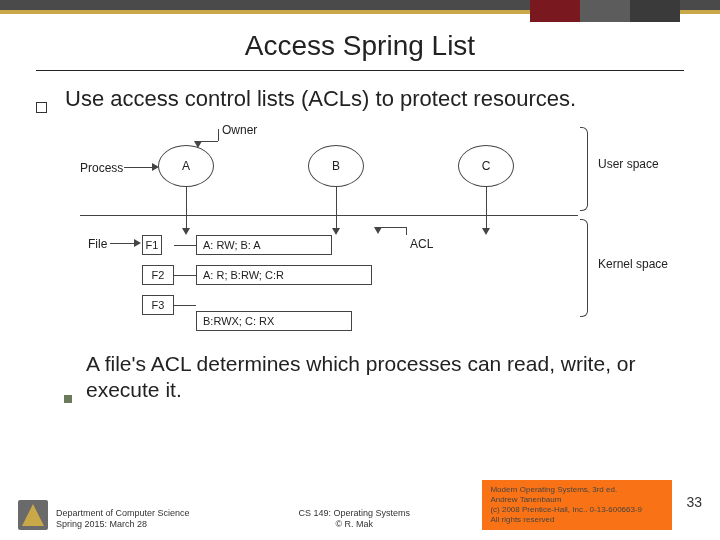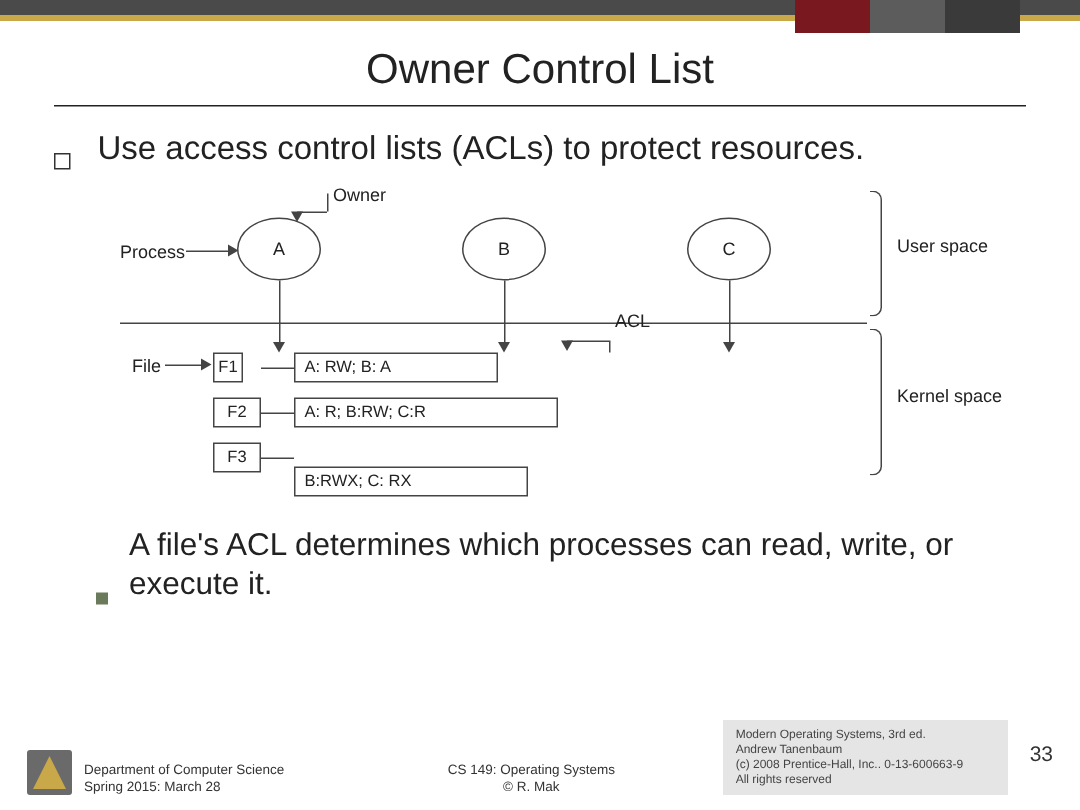--- a/index.html
+++ b/index.html
@@ -86,37 +86,37 @@
     background: #6a6a6a; border-radius: 2px; position: relative; flex-shrink: 0;
   }
   .logo::after {
     content: ""; position: absolute; inset: 4px;
     background: #c9a84a; clip-path: polygon(50% 0, 100% 100%, 0 100%);
   }
   .foot-col { line-height: 1.25; }
   .foot-left { width: 170px; }
   .foot-center { flex: 1; text-align: center; }
   .credit-box {
-    background: #e5e5e5; padding: 5px 8px; font-size: 8px; line-height: 1.25;
+    background: #f97316; padding: 5px 8px; font-size: 8px; line-height: 1.25;
     color: #444; width: 190px; margin-left: auto; margin-right: 10px;
   }
   .pagenum { font-size: 14px; color: #333; align-self: flex-end; margin-left: 4px; margin-bottom: 20px; }
 </style>
 </head>
 <body>
 
 <div class="topbar"></div>
 <div class="goldbar"></div>
 <div class="accent-top">
   <div class="seg s1"></div>
     <div class="seg s2"></div>
     <div class="seg s3"></div>
 </div>
 
-<h1 class="title">Owner Control List</h1>
+<h1 class="title">Access Spring List</h1>
 <hr class="title-rule">
 
 <div class="content">
 
   <div class="bullet-row">
     <span class="bullet-sq"></span>
     <div class="lvl1">Use access control lists (ACLs) to protect resources.</div>
   </div>
 
   <div class="diagram">
@@ -145,21 +145,21 @@
 
     <div class="brace" style="left:500px;top:4px;height:84px"></div>
     <span class="brace-label" style="left:518px;top:34px">User space</span>
     <div class="brace" style="left:500px;top:96px;height:98px"></div>
     <span class="brace-label" style="left:518px;top:134px">Kernel space</span>
 
     <span class="d-label" style="left:8px;top:114px">File</span>
     <div class="d-line" style="left:30px;top:120px;width:26px;height:1px"></div>
     <div style="position:absolute;left:54px;top:116px;width:0;height:0;border-top:4px solid transparent;border-bottom:4px solid transparent;border-left:7px solid #444"></div>
 
-    <span class="d-label" style="left:330px;top:84px">ACL</span>
+    <span class="d-label" style="left:330px;top:114px">ACL</span>
     <div class="d-line" style="left:326px;top:104px;width:1px;height:8px"></div>
     <div class="d-line" style="left:298px;top:104px;width:28px;height:1px"></div>
     <div class="d-arrow" style="left:294px;top:104px"></div>
 
     <div class="d-box" style="left:62px;top:112px;width:20px;height:20px">F1</div>
     <div class="d-line" style="left:94px;top:122px;width:22px;height:1px"></div>
     <div class="d-box" style="left:116px;top:112px;width:136px;height:20px;justify-content:flex-start;padding-left:6px">A: RW;  B: A</div>
 
     <div class="d-box" style="left:62px;top:142px;width:32px;height:20px">F2</div>
     <div class="d-line" style="left:94px;top:152px;width:22px;height:1px"></div>

